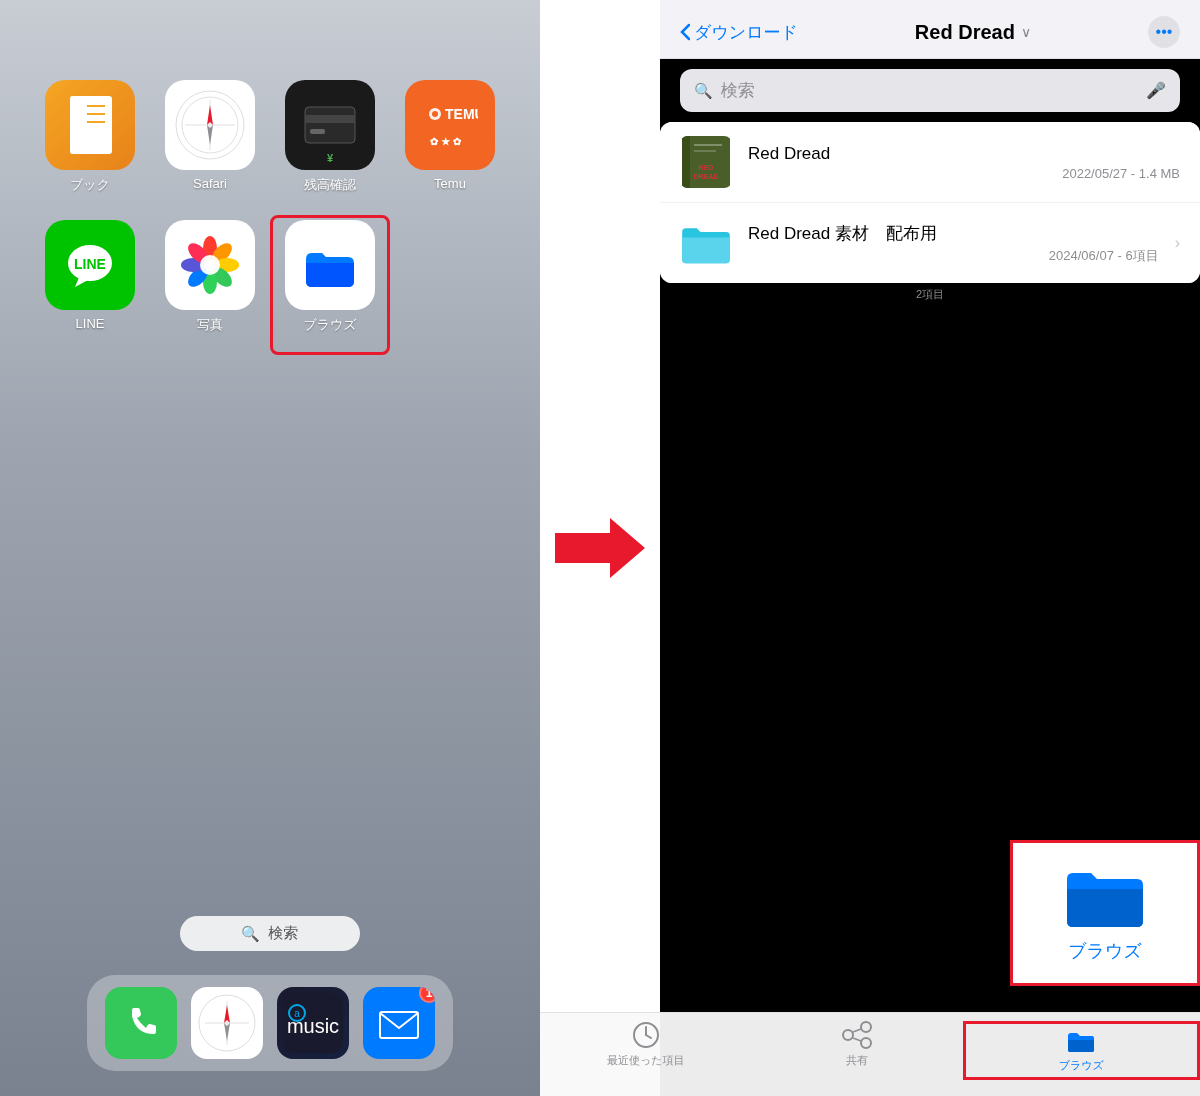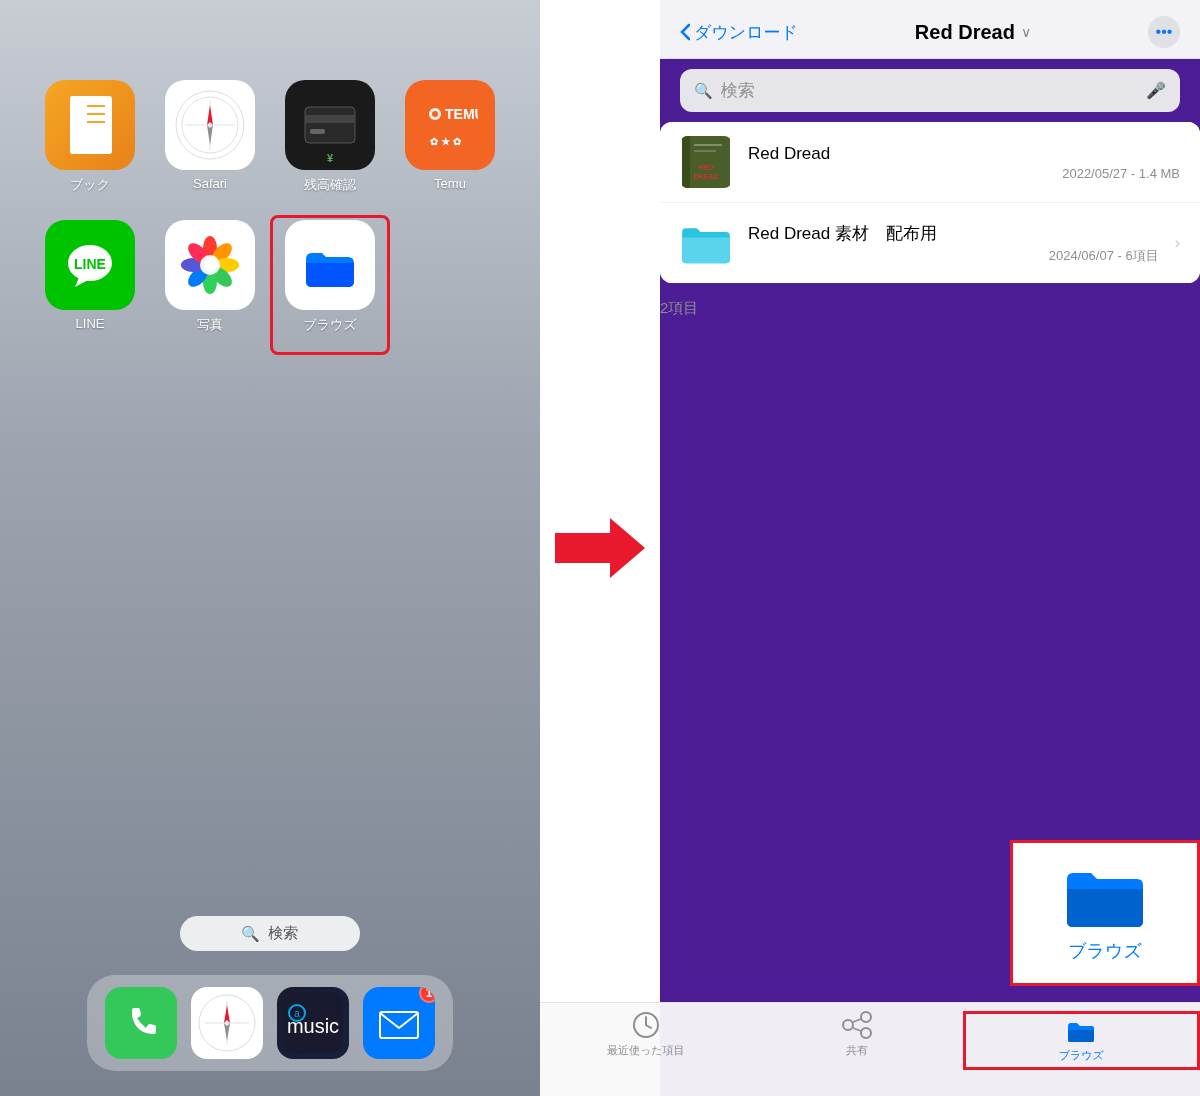--- a/index.html
+++ b/index.html
@@ -177,21 +177,21 @@
 
     .arrow-svg {
       width: 90px;
       height: 70px;
     }
 
     
     .right-panel {
       flex: 1;
       height: 1096px;
-      background: #4c1d95;
+      background: #000000;
       display: flex;
       flex-direction: column;
     }
 
     
     .nav-bar {
       background: #f2f2f7;
       padding: 16px 20px 10px;
       display: flex;
       align-items: center;
@@ -321,21 +321,21 @@
 
     
     .tab-bar {
       position: absolute;
       bottom: 0;
       left: 540px;
       right: 0;
       background: rgba(249,249,249,0.95);
       border-top: 1px solid #e0e0e5;
       display: flex;
-      padding: 8px 0 30px;
+      padding: 8px 0 20px;
     }
 
     .tab-item {
       flex: 1;
       display: flex;
       flex-direction: column;
       align-items: center;
       gap: 4px;
       font-size: 11px;
       color: #8e8e93;
@@ -344,24 +344,24 @@
     .tab-item.active {
       color: #007aff;
     }
 
     .tab-label {
       font-size: 11px;
     }
 
     
     .items-count {
-      text-align: left;
-      font-size: 15px;
+      text-align: center;
+      font-size: 11px;
       color: #8e8e93;
-      margin-top: 16px;
+      margin-top: 4px;
     }
 
     
     .folder-svg {
       width: 52px;
       height: 44px;
     }
 
     .right-content {
       flex: 1;

